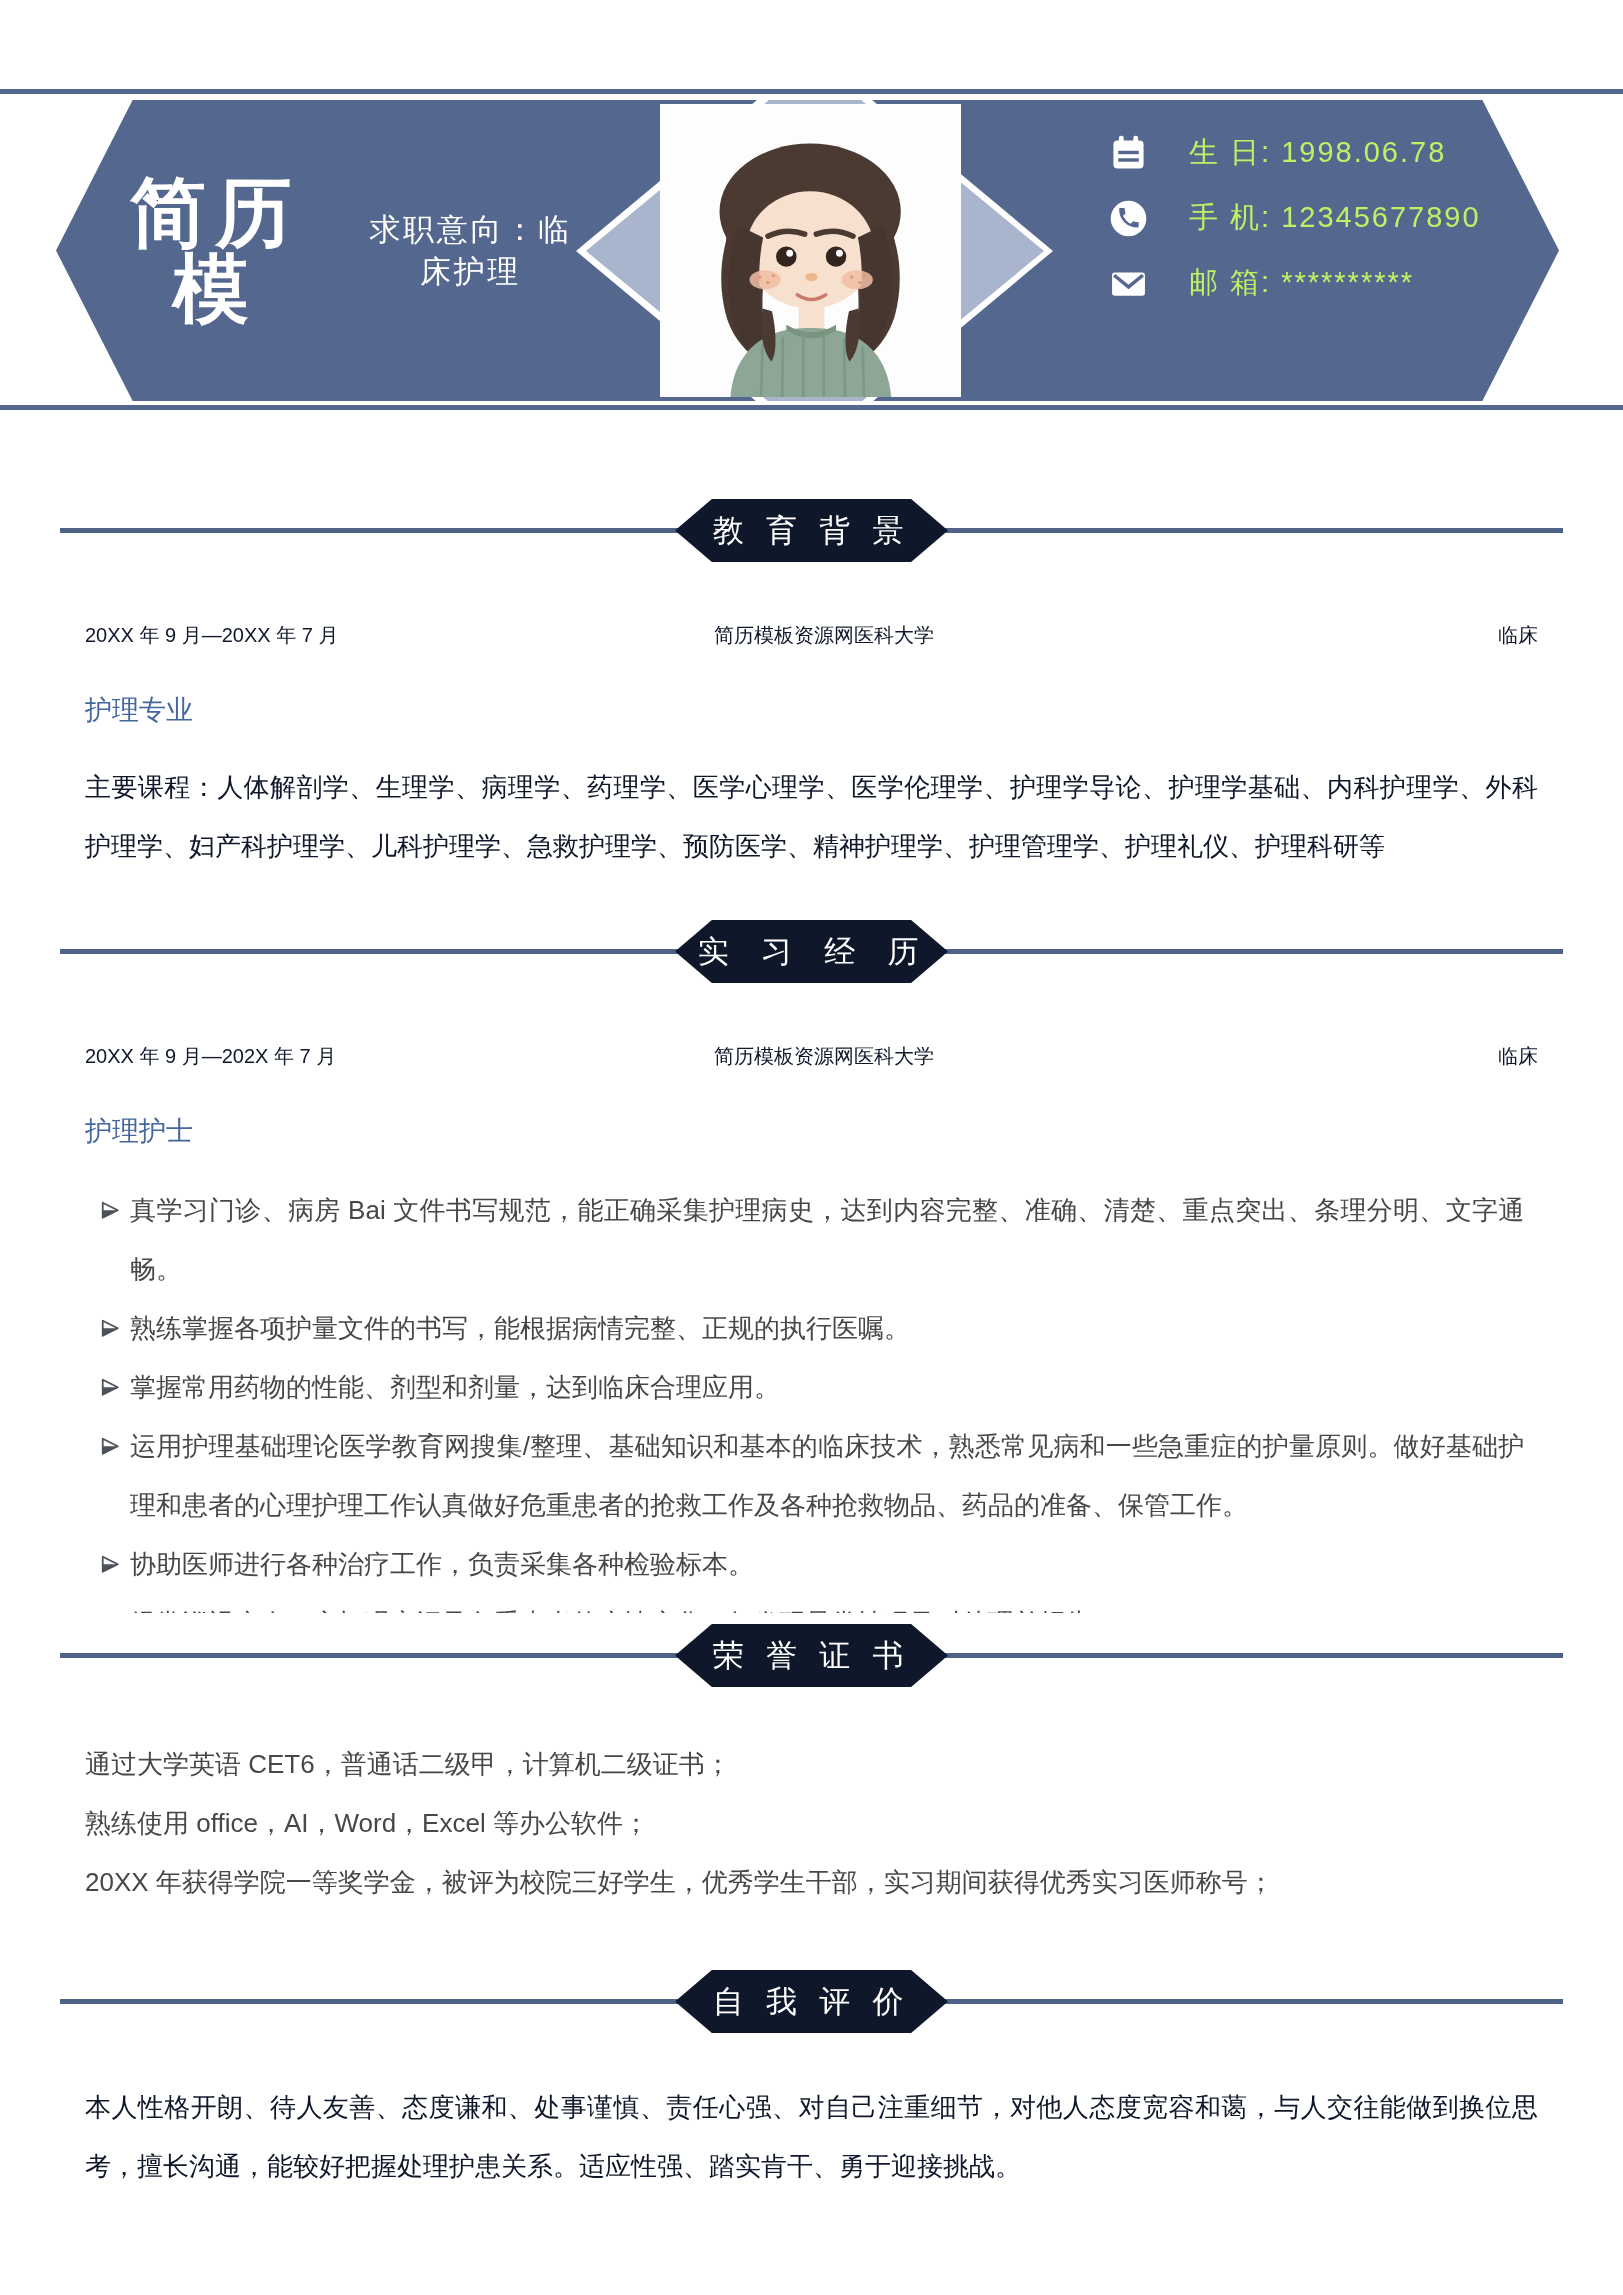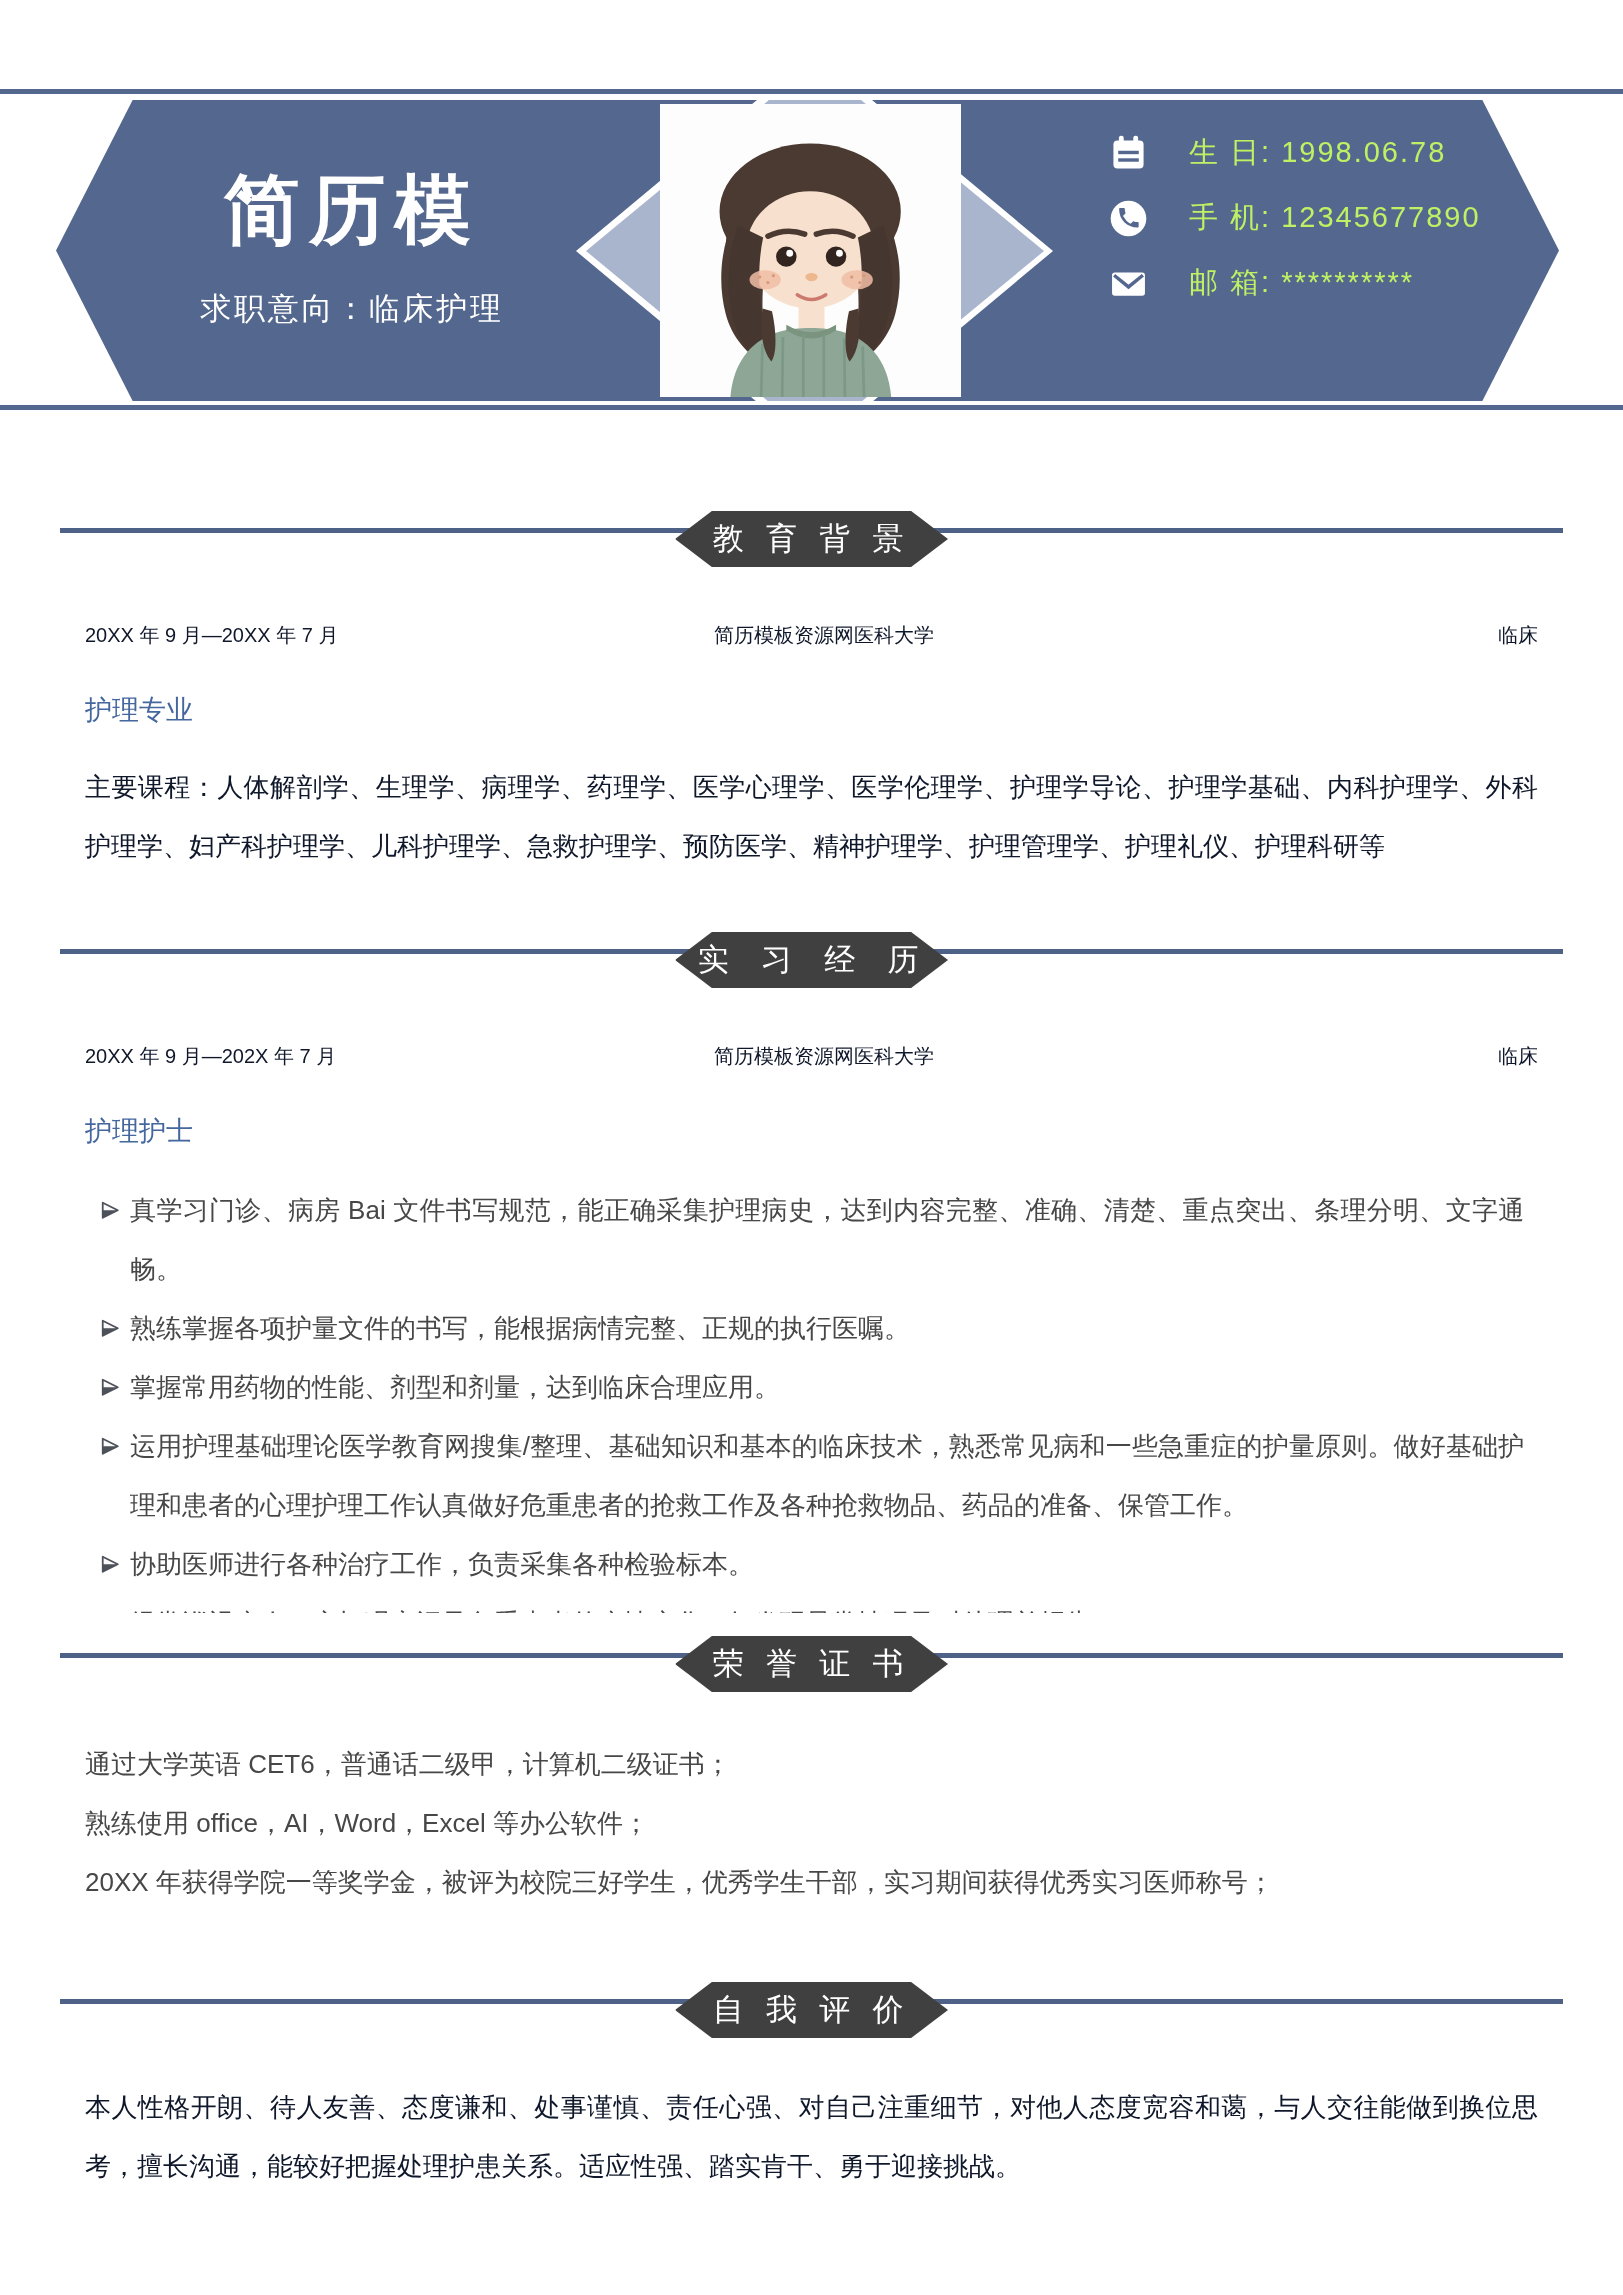--- a/index.html
+++ b/index.html
@@ -25,36 +25,36 @@
   .diamond-inner{
     position:absolute;left:530px;top:-38px;width:458px;height:378px;background:#A9B5CD;
     clip-path:polygon(50% 0,100% 50%,50% 100%,0 50%);
   }
   .photo{
     position:absolute;left:604px;top:4.1px;width:301px;height:293px;background:#fdfdfd;
   }
   .photo svg{display:block;width:100%;height:100%;}
   .title-block{
     position:absolute;left:61px;top:0;width:470px;height:301px;
-    display:flex;flex-direction:column;justify-content:center;align-items:center;gap:40px;
+    display:flex;flex-direction:row;justify-content:center;align-items:center;gap:40px;
     color:#ffffff;text-align:center;
   }
   .resume-title{font-size:76px;font-weight:bold;letter-spacing:9.5px;line-height:1;margin:0;}
   .resume-subtitle{font-size:31px;letter-spacing:2.7px;margin:0;}
   .contacts{position:absolute;left:1054px;top:20.5px;width:436px;}
   .contact-row{display:flex;align-items:center;height:65px;}
   .contact-icon{width:37px;height:37px;flex:0 0 37px;margin-right:42px;}
   .contact-icon svg{display:block;width:37px;height:37px;}
   .contact-label{color:#bef264;font-size:29px;letter-spacing:2px;white-space:nowrap;}
   
   .section-header{position:relative;height:63px;}
   .section-rule{position:absolute;left:60px;right:60px;top:29px;height:4.8px;background:#4E6288;}
   .section-badge{
-    position:absolute;left:50%;transform:translateX(-50%);top:12px;
-    width:273px;height:56px;background:#404040;
+    position:absolute;left:50%;transform:translateX(-50%);top:0;
+    width:273px;height:63px;background:#0f172a;
     clip-path:polygon(0 50%,13.5% 0,86.5% 0,100% 50%,86.5% 100%,13.5% 100%);
     display:flex;align-items:center;justify-content:center;
   }
   .section-badge span{color:#ffffff;font-size:31px;letter-spacing:6.8px;font-weight:500;white-space:nowrap;}
   .content{padding:0 85px;}
   .meta-row{position:relative;display:flex;font-size:20px;color:#0f172a;line-height:33px;}
   .meta-school{position:absolute;left:629px;top:0;}
   .meta-tail{margin-left:auto;}
   .meta-wrap{font-size:27px;color:#44679E;line-height:33px;}
   .body-para{font-size:26px;line-height:59px;text-align:justify;color:#0f172a;margin:0;}

